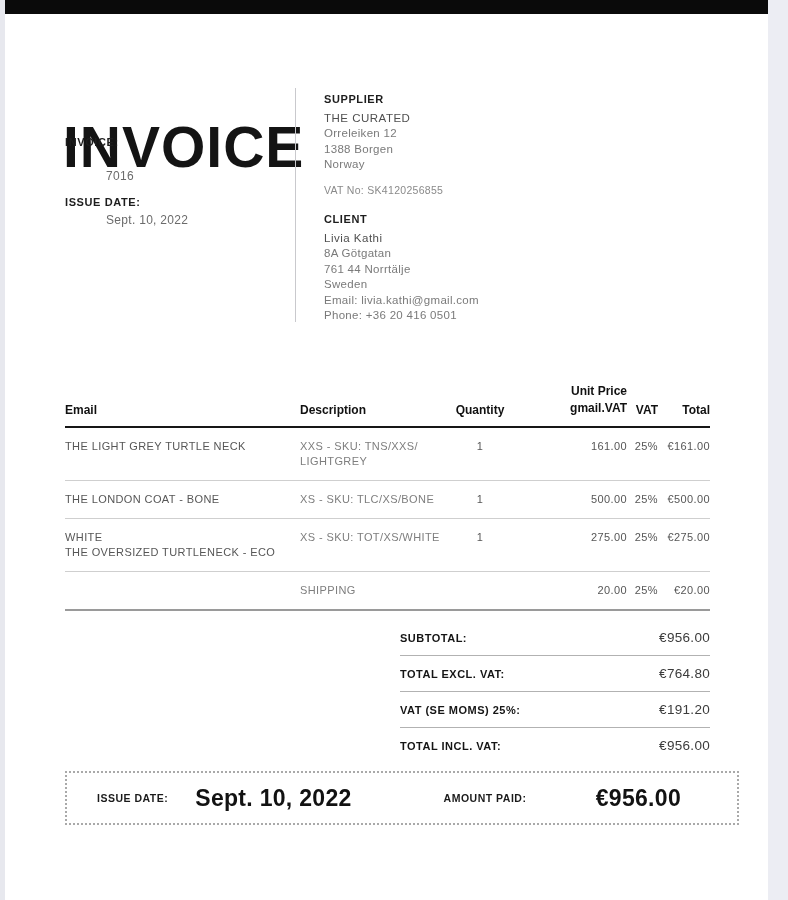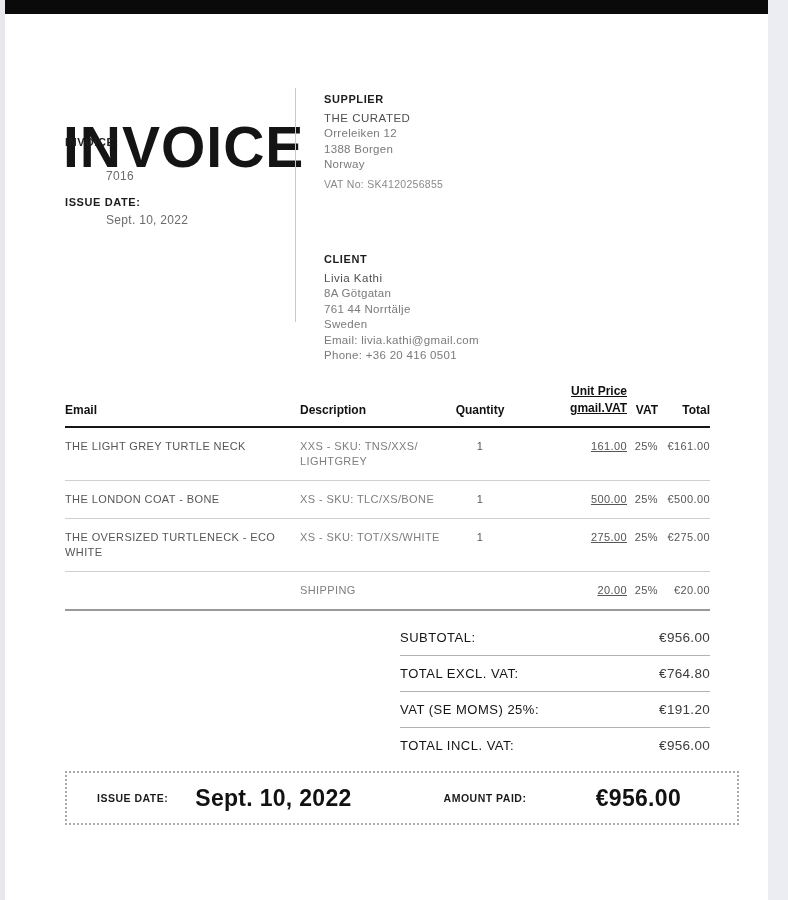--- a/index.html
+++ b/index.html
@@ -19,56 +19,56 @@
   .meta-label { position:absolute; left:65px; font-size:11px; font-weight:bold;
                 letter-spacing:.6px; color:#1d1d1d; }
   .meta-value { position:absolute; left:65px; font-size:12px; color:#6b6b6b; letter-spacing:.3px;margin-left:41px; }
   .inv-label  { top:136px; } .inv-value  { top:169px; }
   .date-label { top:196px; } .date-value { top:213px; }
 
   .v-divider { position:absolute; left:295px; top:88px; width:1px; height:234px; background:#c9c9cd; }
 
   .party { position:absolute; left:324px; font-size:11.5px; line-height:15.5px; color:#7a7a7a; letter-spacing:.3px; }
   .party-supplier { top:92px; }
-  .party-client   { top:212px;margin-top:40px; }
+  .party-client   { top:212px; }
   .party-heading { font-size:11px; font-weight:bold; color:#1d1d1d; letter-spacing:.6px; margin-bottom:3px; }
   .party-name    { color:#4f4f4f; font-weight:normal; letter-spacing:.5px; }
-  .party-extra   { margin-top:4px; font-size:10.5px; color:#8a8a8a; }
+  .party-extra   { margin-top:10px; font-size:10.5px; color:#8a8a8a; }
 
   
   .items { position:absolute; left:65px; top:383px; width:645px; }
   .t-head { display:flex; align-items:flex-end; padding-bottom:9px;
             border-bottom:2px solid #161616; font-size:12px; font-weight:bold; color:#111; }
   .t-row  { display:flex; align-items:flex-start; padding:11px 0 11px;
             border-bottom:1px solid #cfcfcf; font-size:11px; color:#565656;
             letter-spacing:.4px; line-height:15px; position:relative; }
   .t-row.last { border-bottom:2px solid #9a9a9a; }
   .c-item  { width:235px; padding-right:14px; }
   .c-desc  { width:150px; padding-right:10px; }
   .c-qty   { width:60px;  text-align:center; }
-  .c-unit  { width:117px; text-align:right;text-decoration:underline; }
+  .c-unit  { width:117px; text-align:right; }
   .c-vat   { width:31px;  text-align:right; }
   .c-total { width:52px;  text-align:right; }
   .c-item .ln, .c-desc .ln { display:block; }
   .ln:empty { display:none; }
   .desc-text { color:#7e7e7e; }
   .hdr-unit .ln { display:block; line-height:17px; }
   .t-row > div { position:relative; z-index:1; }
   .marker {
     position:absolute; left:7px; right:-38px; top:2px; bottom:4px; z-index:0;
     background:var(--highlight-color,#f8e49e); opacity:.8;
     border-radius:14px 18px 16px 22px / 12px 10px 16px 10px;
   }
 
   
   .summary { position:absolute; left:400px; top:620px; width:310px; }
   .s-row { display:flex; justify-content:space-between; align-items:baseline;
            padding:10px 0 10px; border-bottom:1px solid #b2b2b2; }
   .s-row.no-line { border-bottom:none; }
-  .s-label { font-size:13px; font-weight:normal; letter-spacing:.5px; color:#151515; }
+  .s-label { font-size:11px; font-weight:bold; letter-spacing:.5px; color:#151515; }
   .s-value { font-size:13.5px; color:#3c3c3c; letter-spacing:.3px; }
 
   
   .footer { position:absolute; left:65px; top:771px; width:674px; height:54px;
             border:2px dotted #a9a9a9; display:flex; align-items:center; padding:0 30px; }
   .f-small { font-size:10.5px; font-weight:bold; letter-spacing:.5px; color:#1a1a1a; }
   .f-big   { font-size:23px; font-weight:bold; color:#121212; letter-spacing:.3px; }
   .f-date  { margin-left:27px; }
   .f-paid-label { margin-left:92px; }
   .f-amount { margin-left:auto; margin-right:26px; }
@@ -147,22 +147,22 @@
 
       </div>
       <div class="c-qty">1</div>
       <div class="c-unit">500.00</div>
       <div class="c-vat">25%</div>
       <div class="c-total">€500.00</div>
     </div>
 
     <div class="t-row">
       <div class="c-item">
+        <span class="ln">WHITE</span>
         <span class="ln">THE OVERSIZED TURTLENECK - ECO</span>
-        <span class="ln">WHITE</span>
       </div>
       <div class="c-desc desc-text">
         <span class="ln">XS - SKU: TOT/XS/WHITE</span>
 
       </div>
       <div class="c-qty">1</div>
       <div class="c-unit">275.00</div>
       <div class="c-vat">25%</div>
       <div class="c-total">€275.00</div>
     </div>

